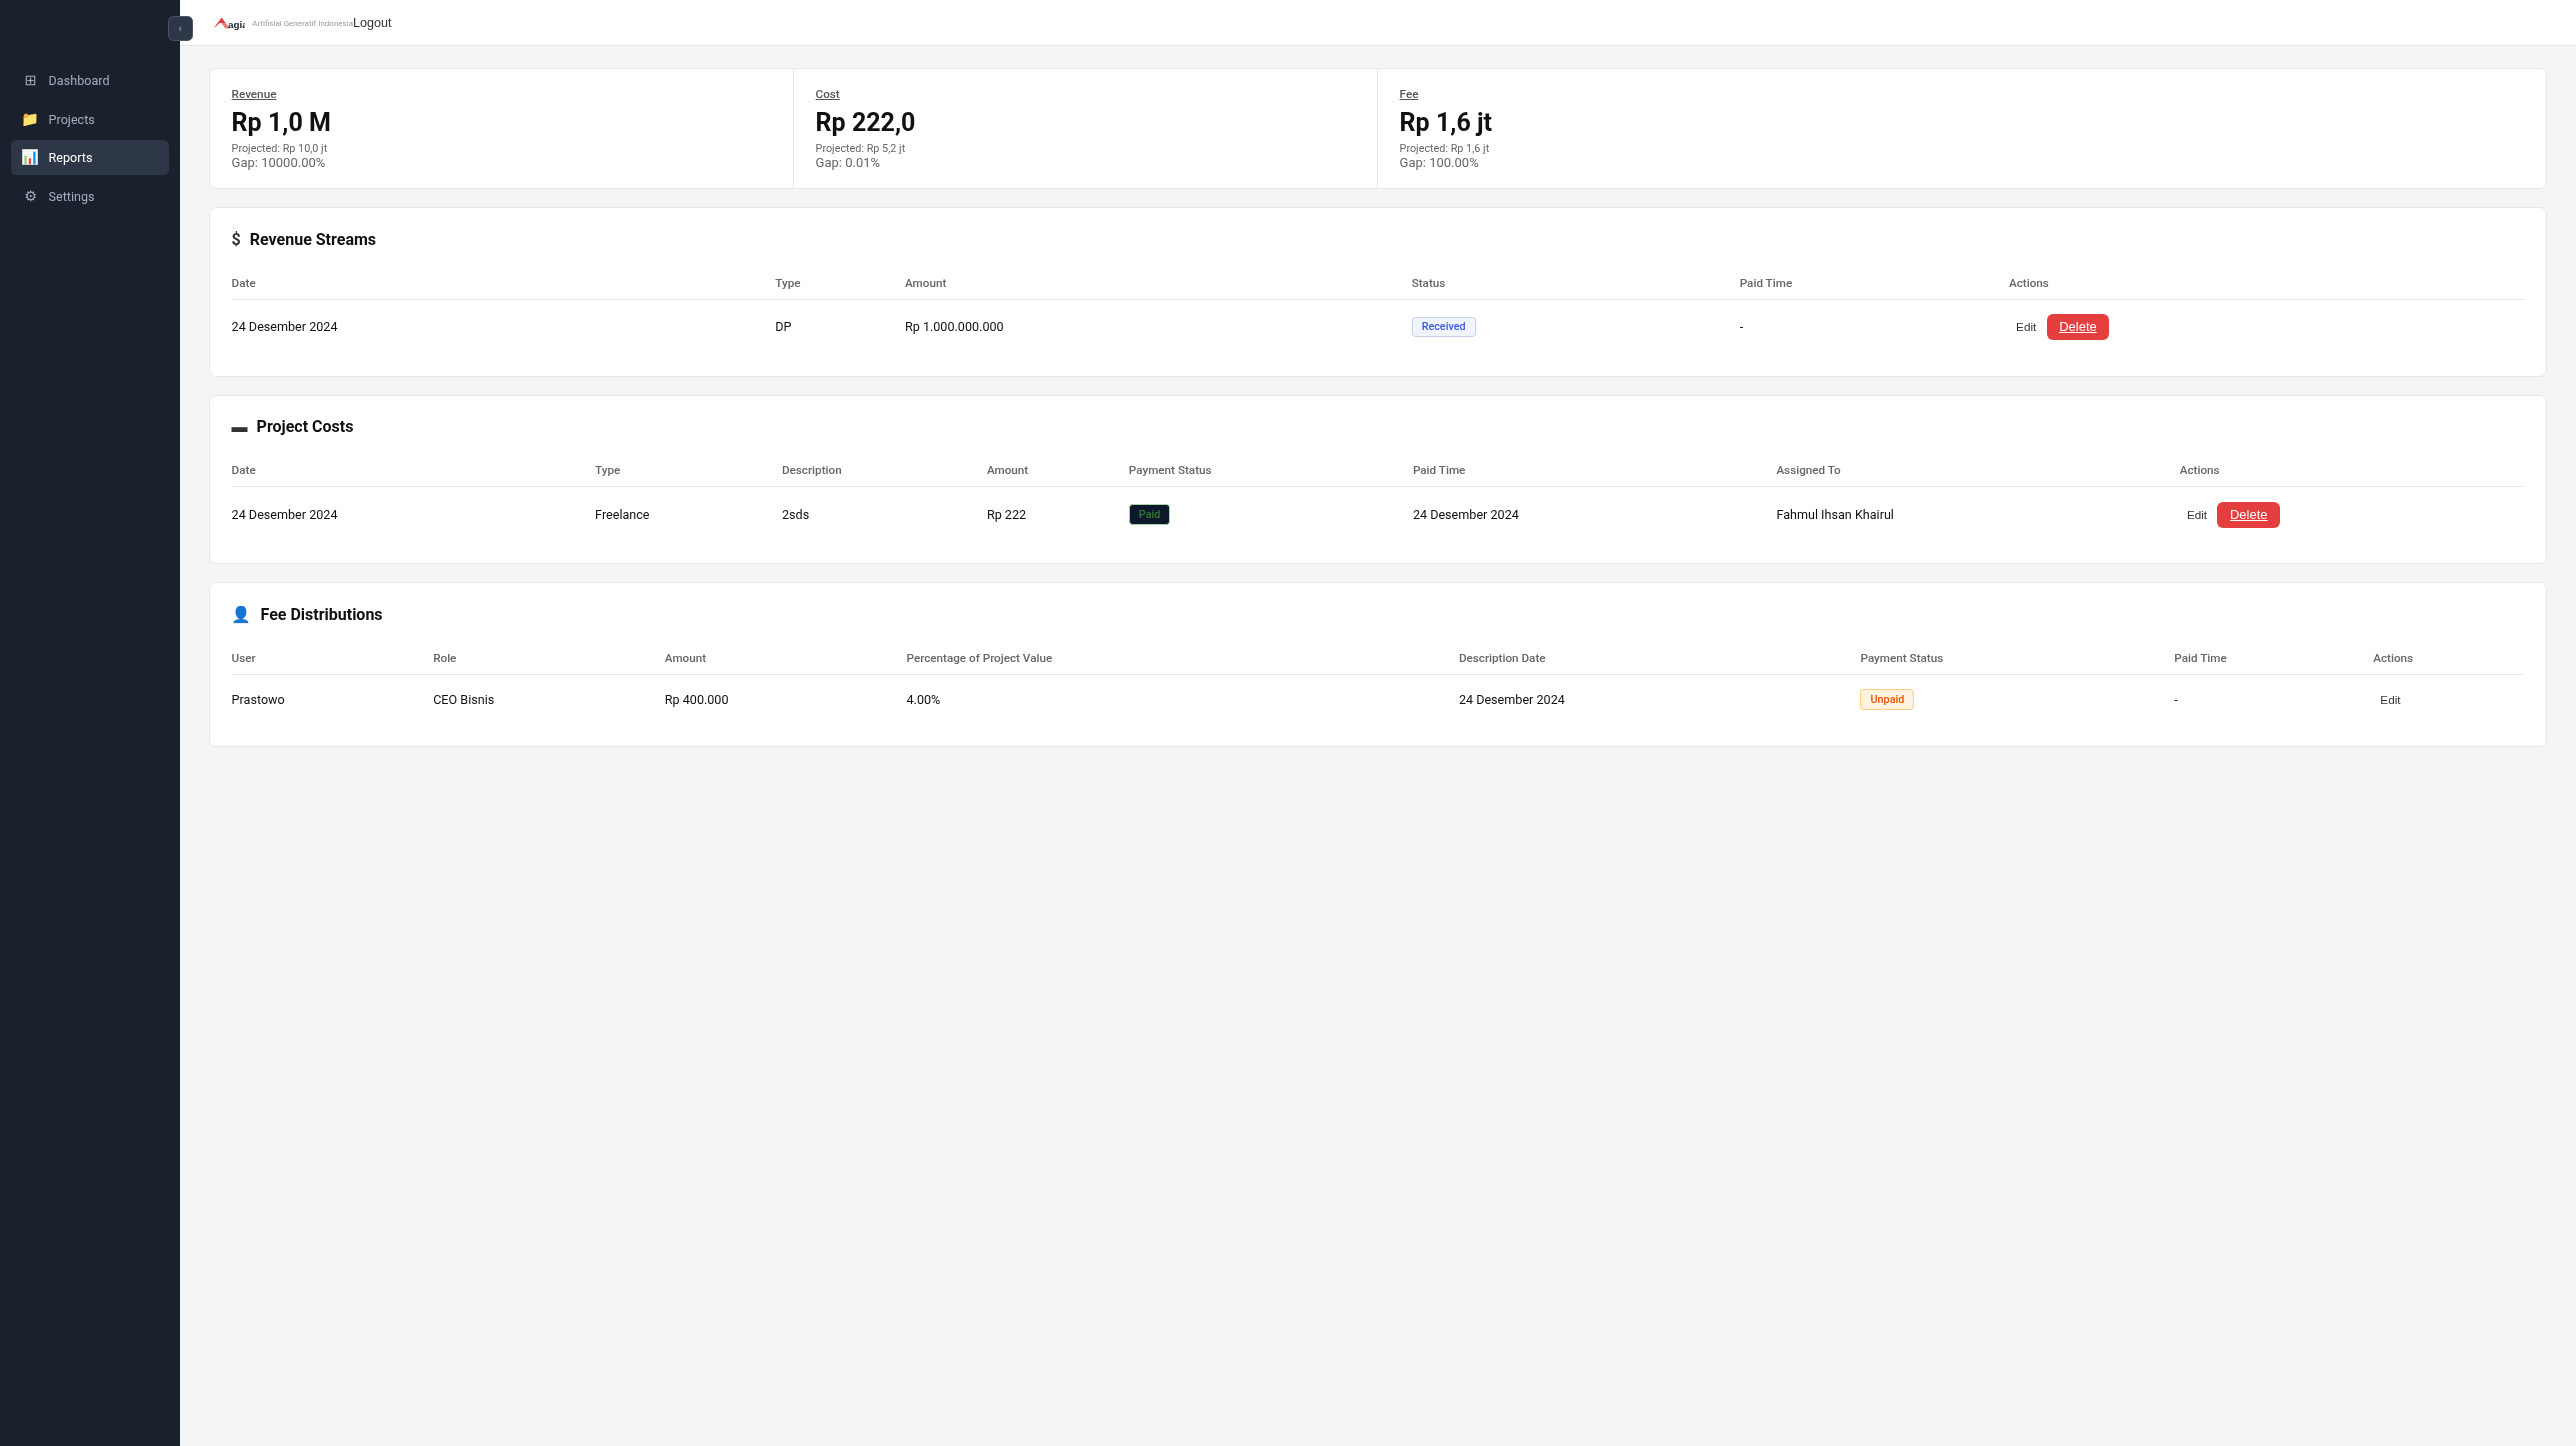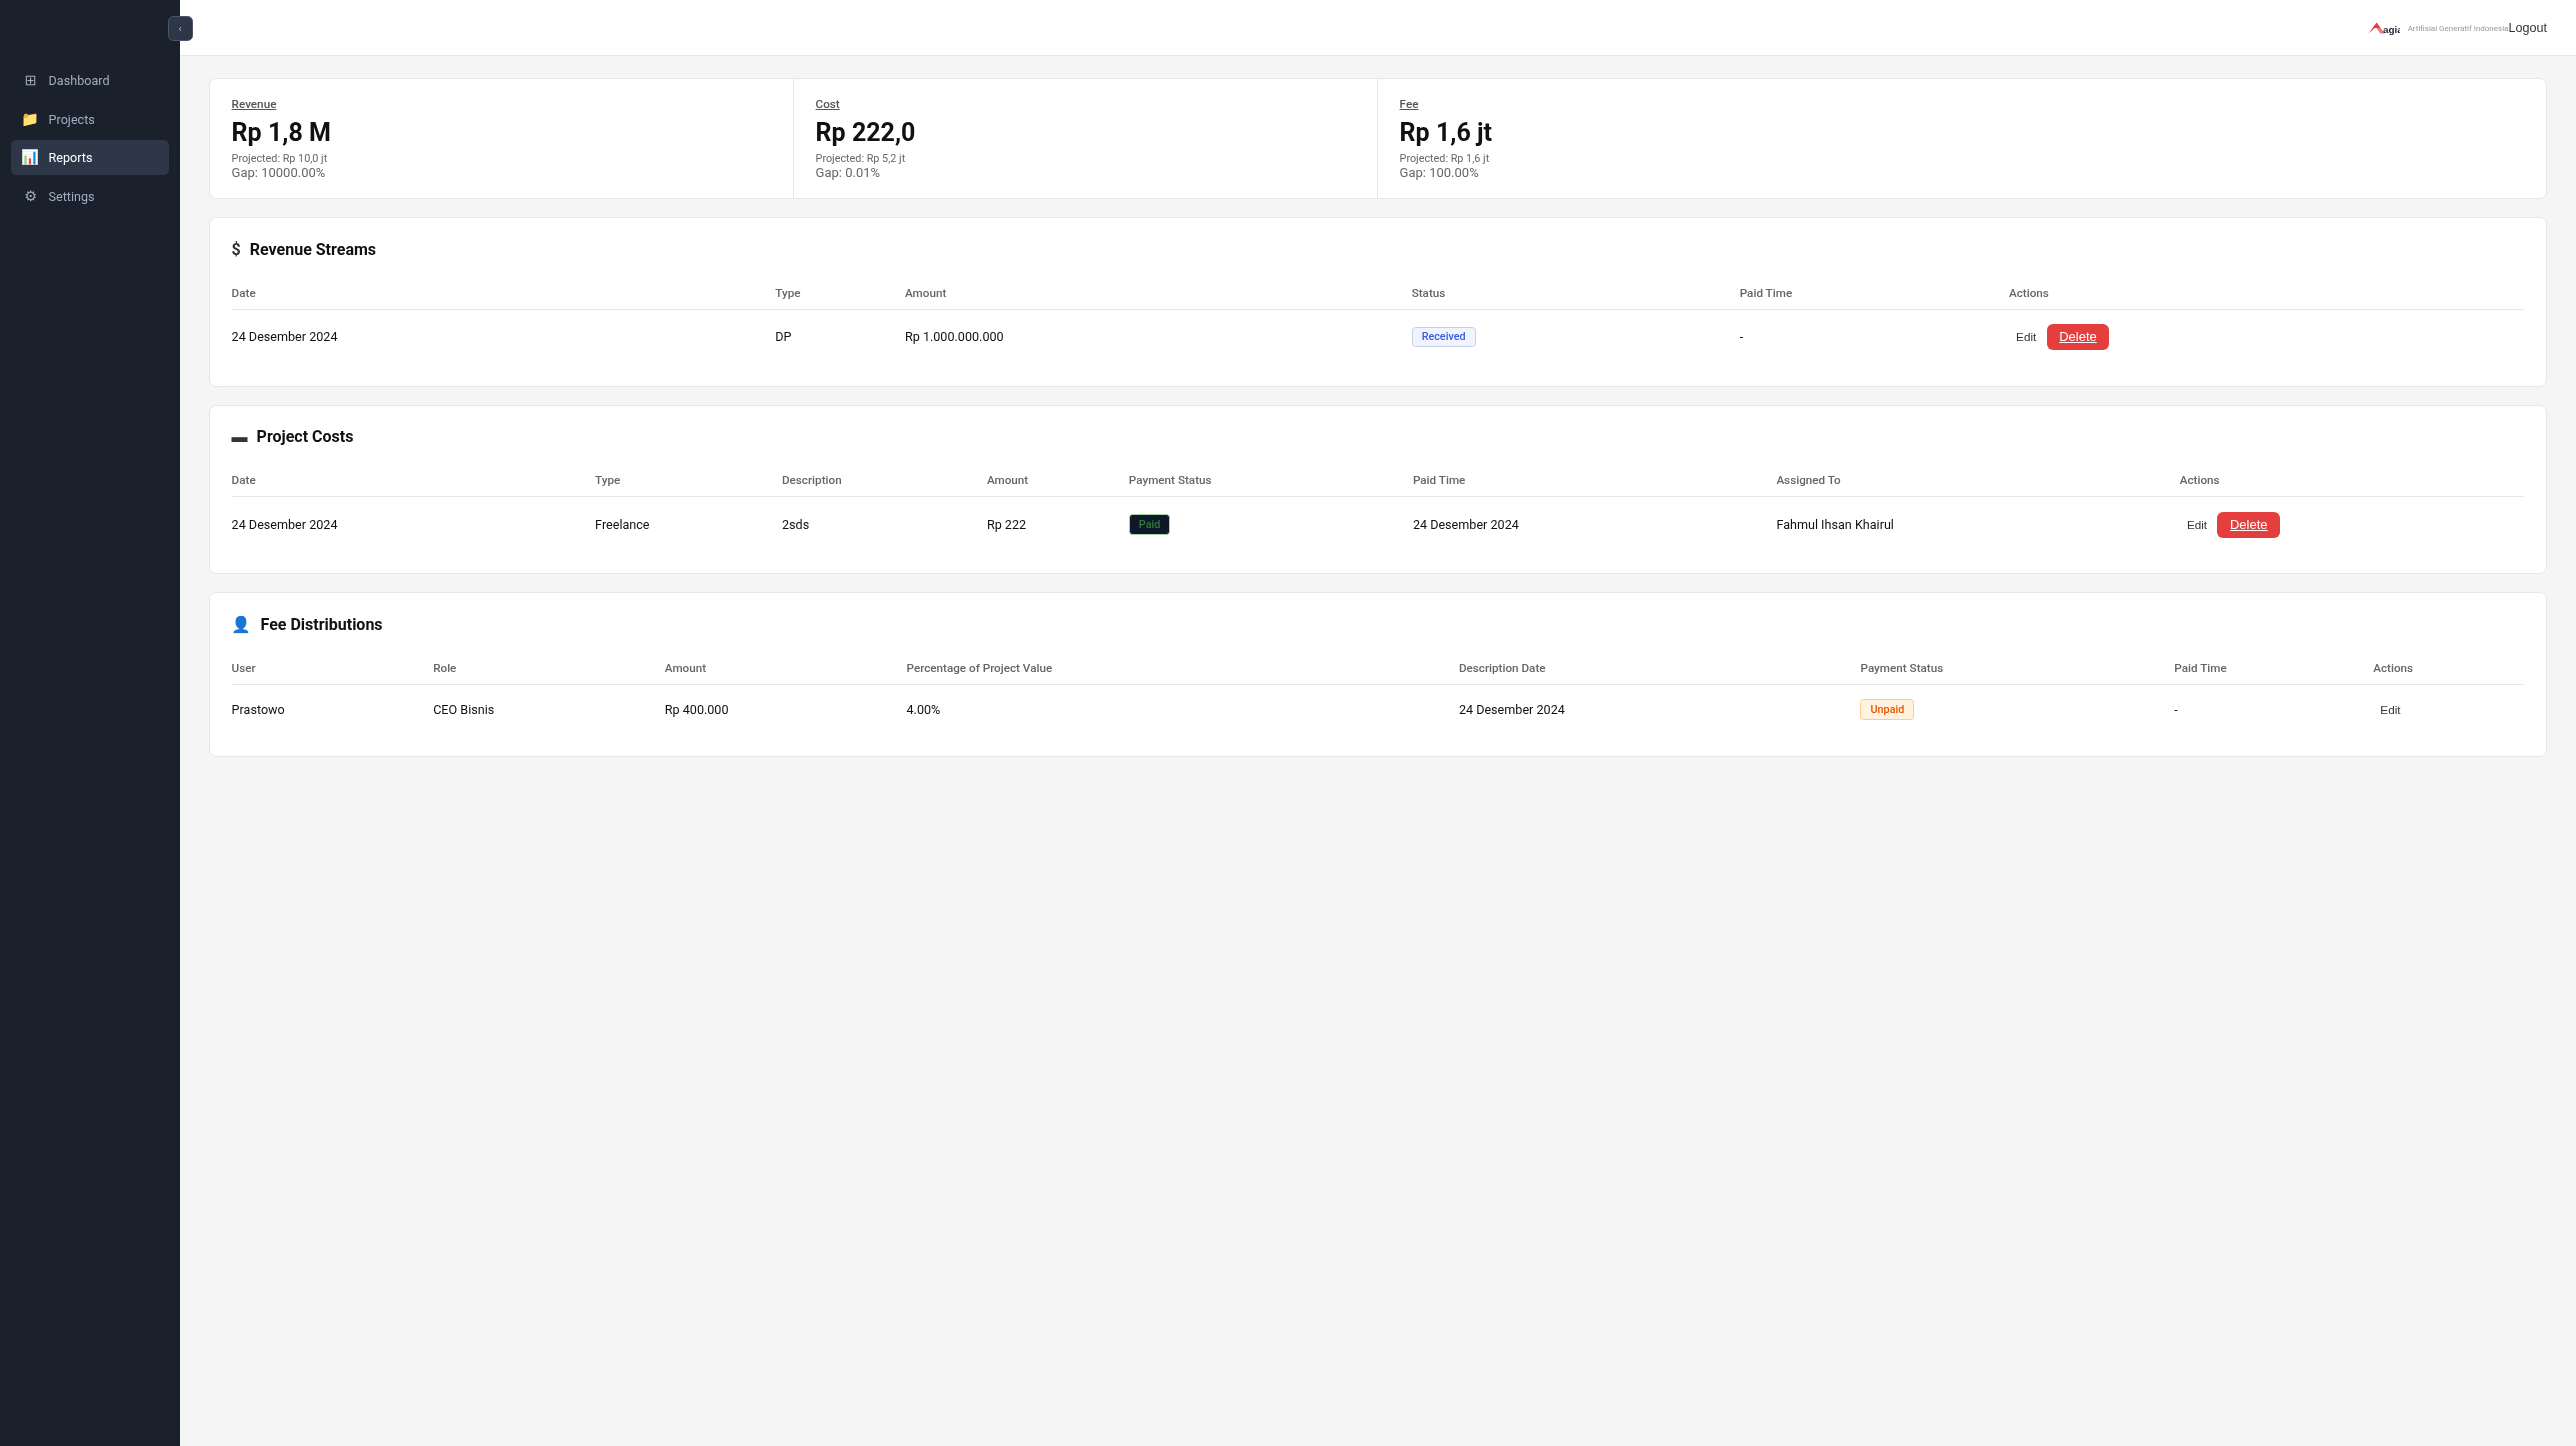--- a/index.html
+++ b/index.html
@@ -60,24 +60,24 @@
       flex: 1;
       display: flex;
       flex-direction: column;
       min-height: 100vh;
     }
 
     
     .header {
       background: #fff;
       border-bottom: 0.9px solid #e2e8f0;
-      height: 56px;
+      height: 46px;
       display: flex;
       align-items: center;
-      justify-content: flex-end;
+      justify-content: flex-start;
       padding: 11px 29px;
       position: sticky;
       top: 0;
       z-index: 50;
     }
     .logo {
       display: flex;
       align-items: center;
       gap: 7.2px;
     }
@@ -276,21 +276,21 @@
       <div style="font-size:8px;color:#999;margin-top:1.8px;">Artifisial Generatif Indonesia</div>
     </div>
     <button class="logout-btn">Logout</button>
   </header>
 
   <div class="content">
 
     <div class="cards-row">
       <div class="metric-card">
         <div class="metric-label">Revenue</div>
-        <div class="metric-value">Rp 1,8 M</div>
+        <div class="metric-value">Rp 1,0 M</div>
         <div class="metric-projected">Projected: Rp 10,0 jt</div>
         <div class="metric-gap">Gap: 10000.00%</div>
       </div>
       <div class="metric-card">
         <div class="metric-label">Cost</div>
         <div class="metric-value">Rp 222,0</div>
         <div class="metric-projected">Projected: Rp 5,2 jt</div>
         <div class="metric-gap">Gap: 0.01%</div>
       </div>
       <div class="metric-card">

